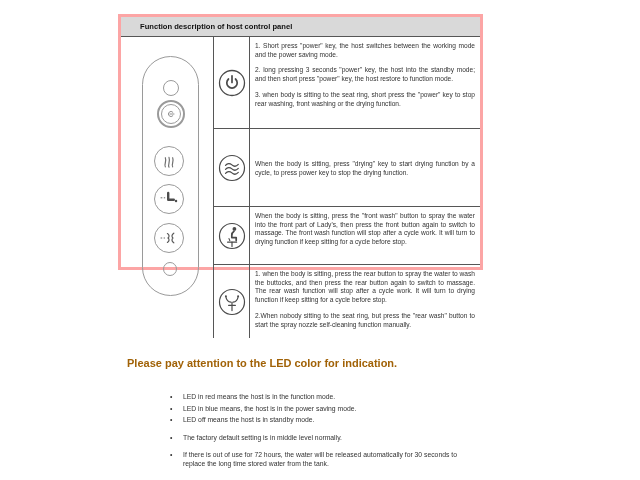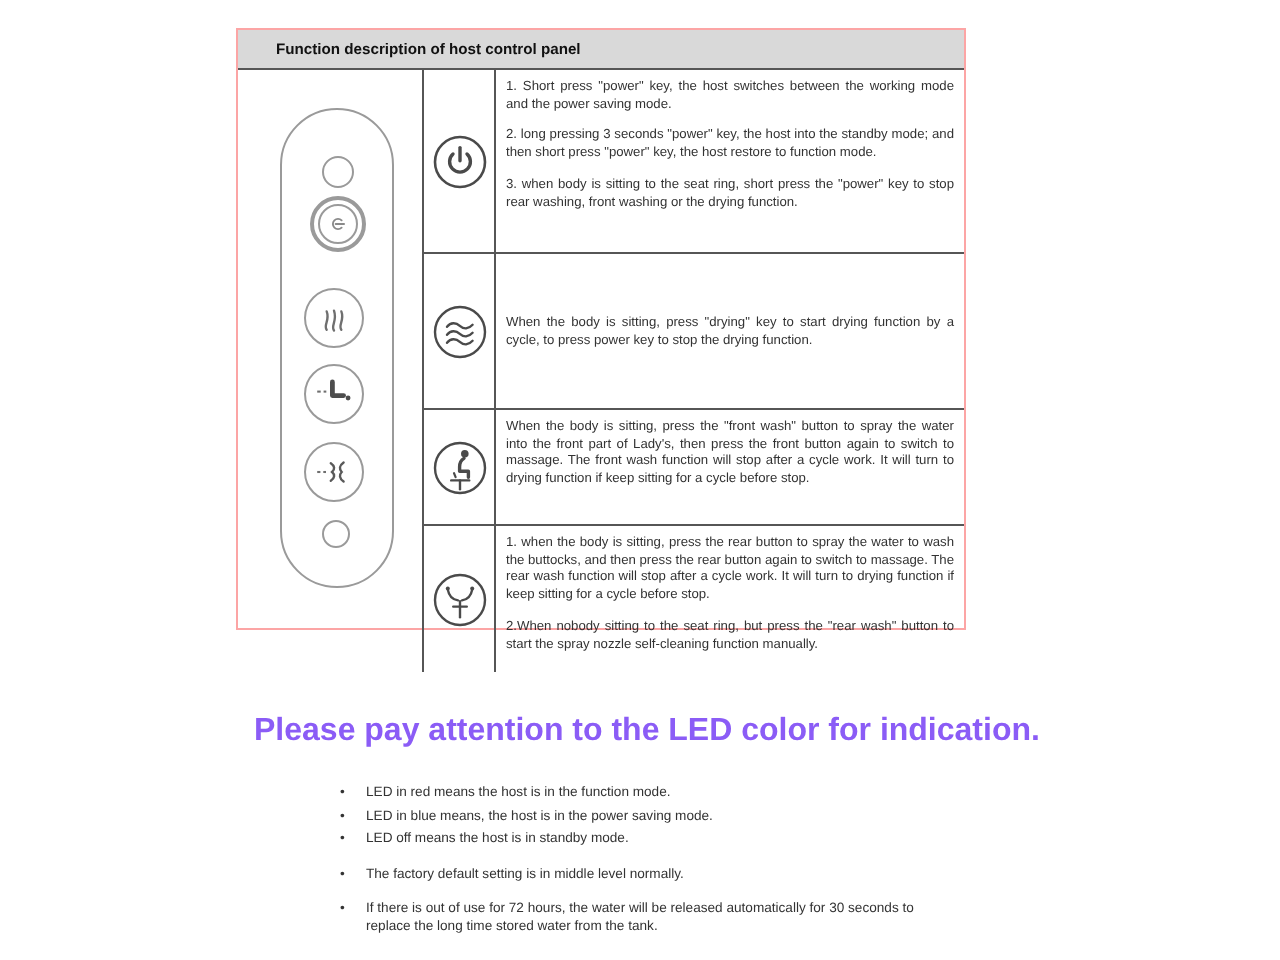--- a/index.html
+++ b/index.html
@@ -1,21 +1,21 @@
 <!DOCTYPE html>
 <html><head>
 <meta charset="utf-8">
 <style>
   html,body{margin:0;padding:0;background:#ffffff;}
   .page{position:relative;width:640px;height:480px;background:#ffffff;overflow:hidden;
         font-family:"Liberation Sans", sans-serif;color:#333333;}
 
   
-  .func-table{position:absolute;left:118px;top:14px;width:365px;height:301px;
-              border:1px solid #fca5a5;box-sizing:border-box;background:#fff;}
+  .func-table{position:absolute;left:118px;top:14px;width:365px;height:256px;
+              border:3px solid #fca5a5;box-sizing:border-box;background:#fff;}
   .table-header{height:20px;background:#d9d9d9;border-bottom:1px solid #565656;
                 font-size:7.6px;font-weight:bold;color:#111;line-height:20px;
                 padding-left:19px;box-sizing:border-box;}
   .table-body{display:grid;grid-template-columns:93px 36px 1fr;
               grid-template-rows:92px 78px 58px 1fr;height:301px;}
   .panel-cell{grid-row:1/5;border-right:1px solid #565656;position:relative;}
   .icon-cell{border-right:1px solid #565656;border-bottom:1px solid #565656;
              display:flex;align-items:center;justify-content:center;}
   .icon-cell.last{border-bottom:none;}
   .text-cell{border-bottom:1px solid #565656;padding:5px 5px 3px 5px;box-sizing:border-box;
@@ -33,21 +33,21 @@
   .bottom-dot{position:absolute;left:42px;top:225px;width:14px;height:14px;border:1px solid #9a9a9a;
               border-radius:50%;box-sizing:border-box;}
   .pwr-btn{position:absolute;left:36px;top:63px;width:28px;height:28px;border:2px solid #9a9a9a;
            border-radius:50%;box-sizing:border-box;display:flex;align-items:center;justify-content:center;}
   .pwr-inner{width:20px;height:20px;border:1px solid #9a9a9a;border-radius:50%;box-sizing:border-box;
              display:flex;align-items:center;justify-content:center;}
   .rnd-btn{position:absolute;width:30px;height:30px;border:1px solid #9a9a9a;border-radius:50%;
            box-sizing:border-box;display:flex;align-items:center;justify-content:center;}
 
   
-  .led-heading{position:absolute;left:127px;top:357px;font-size:16px;font-weight:bold;color:#8b5cf6;text-align:right;}
+  .led-heading{position:absolute;left:127px;top:357px;font-size:11px;font-weight:bold;color:#a16207;text-align:right;}
   .bullets{position:absolute;left:170px;top:392px;width:300px;font-size:6.8px;line-height:1.35;color:#333;}
   .bullet-group{margin-bottom:8px;}
   .bullet-item{display:flex;margin-bottom:2.5px;}
   .bullet-mark{width:13px;flex:0 0 13px;text-align:left;}
   .bullet-text{flex:1;}
   svg{display:block;}
 </style>
 </head>
 <body>
 

